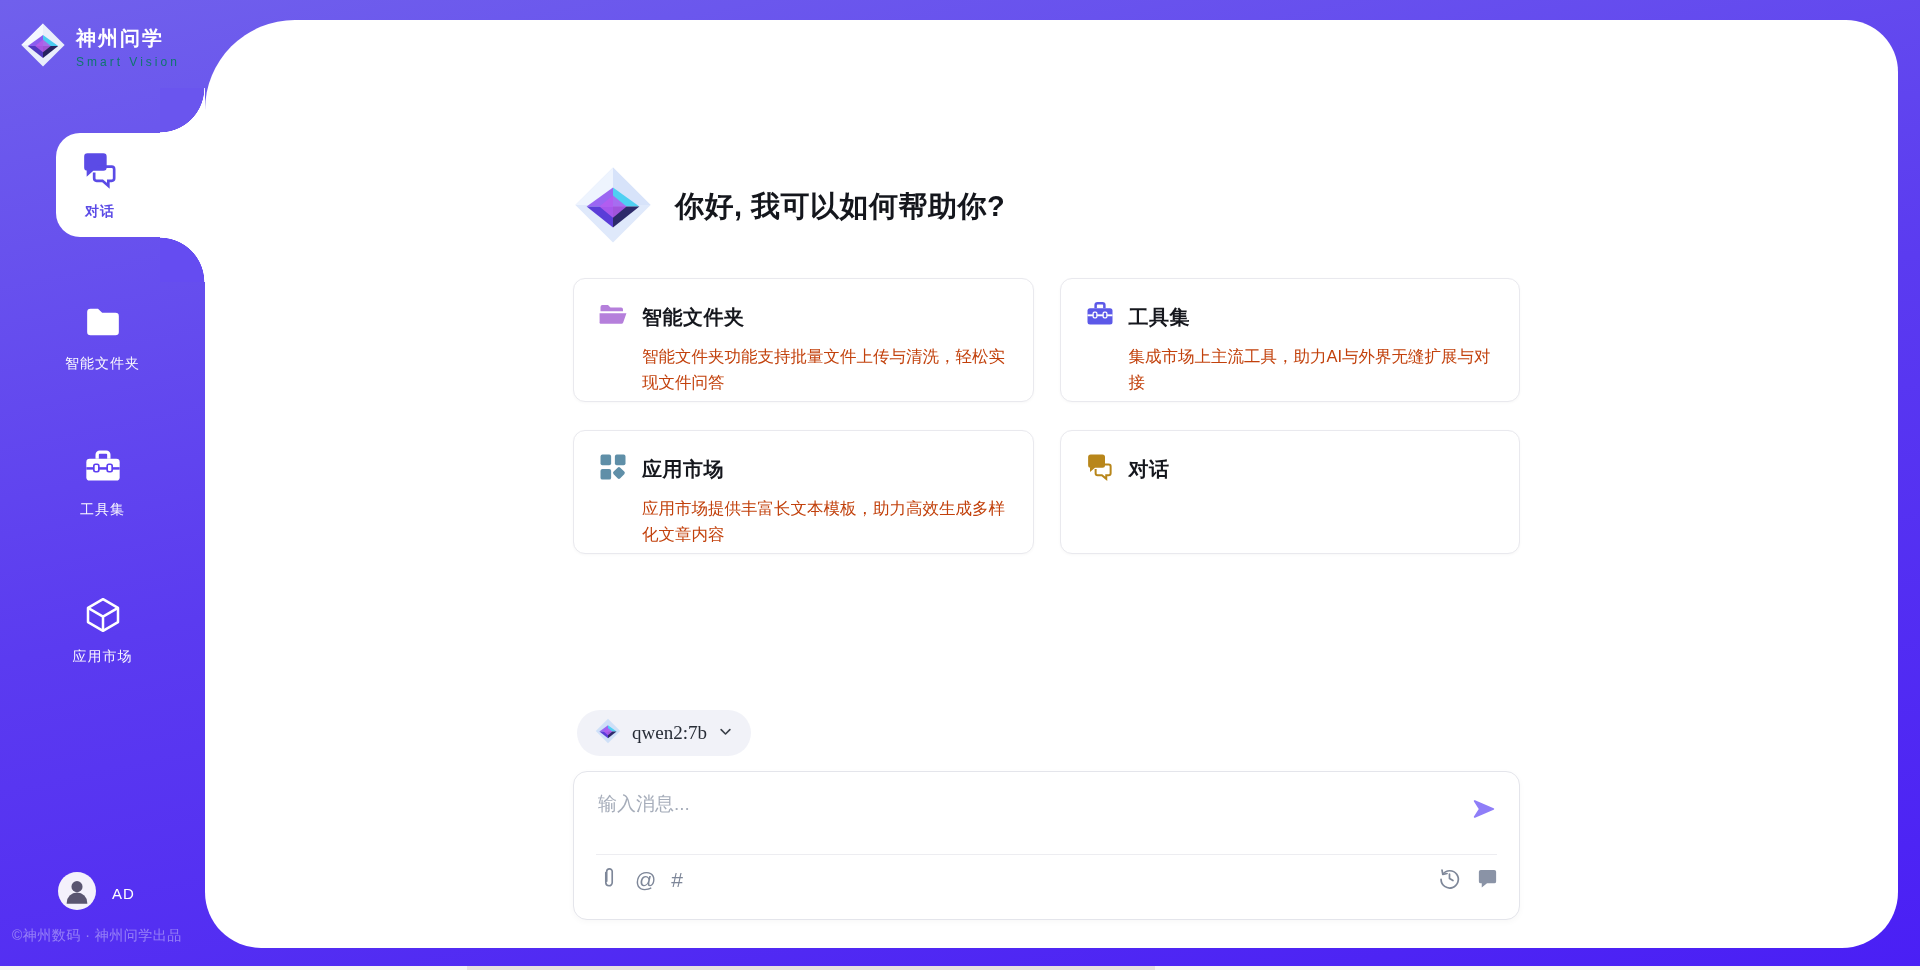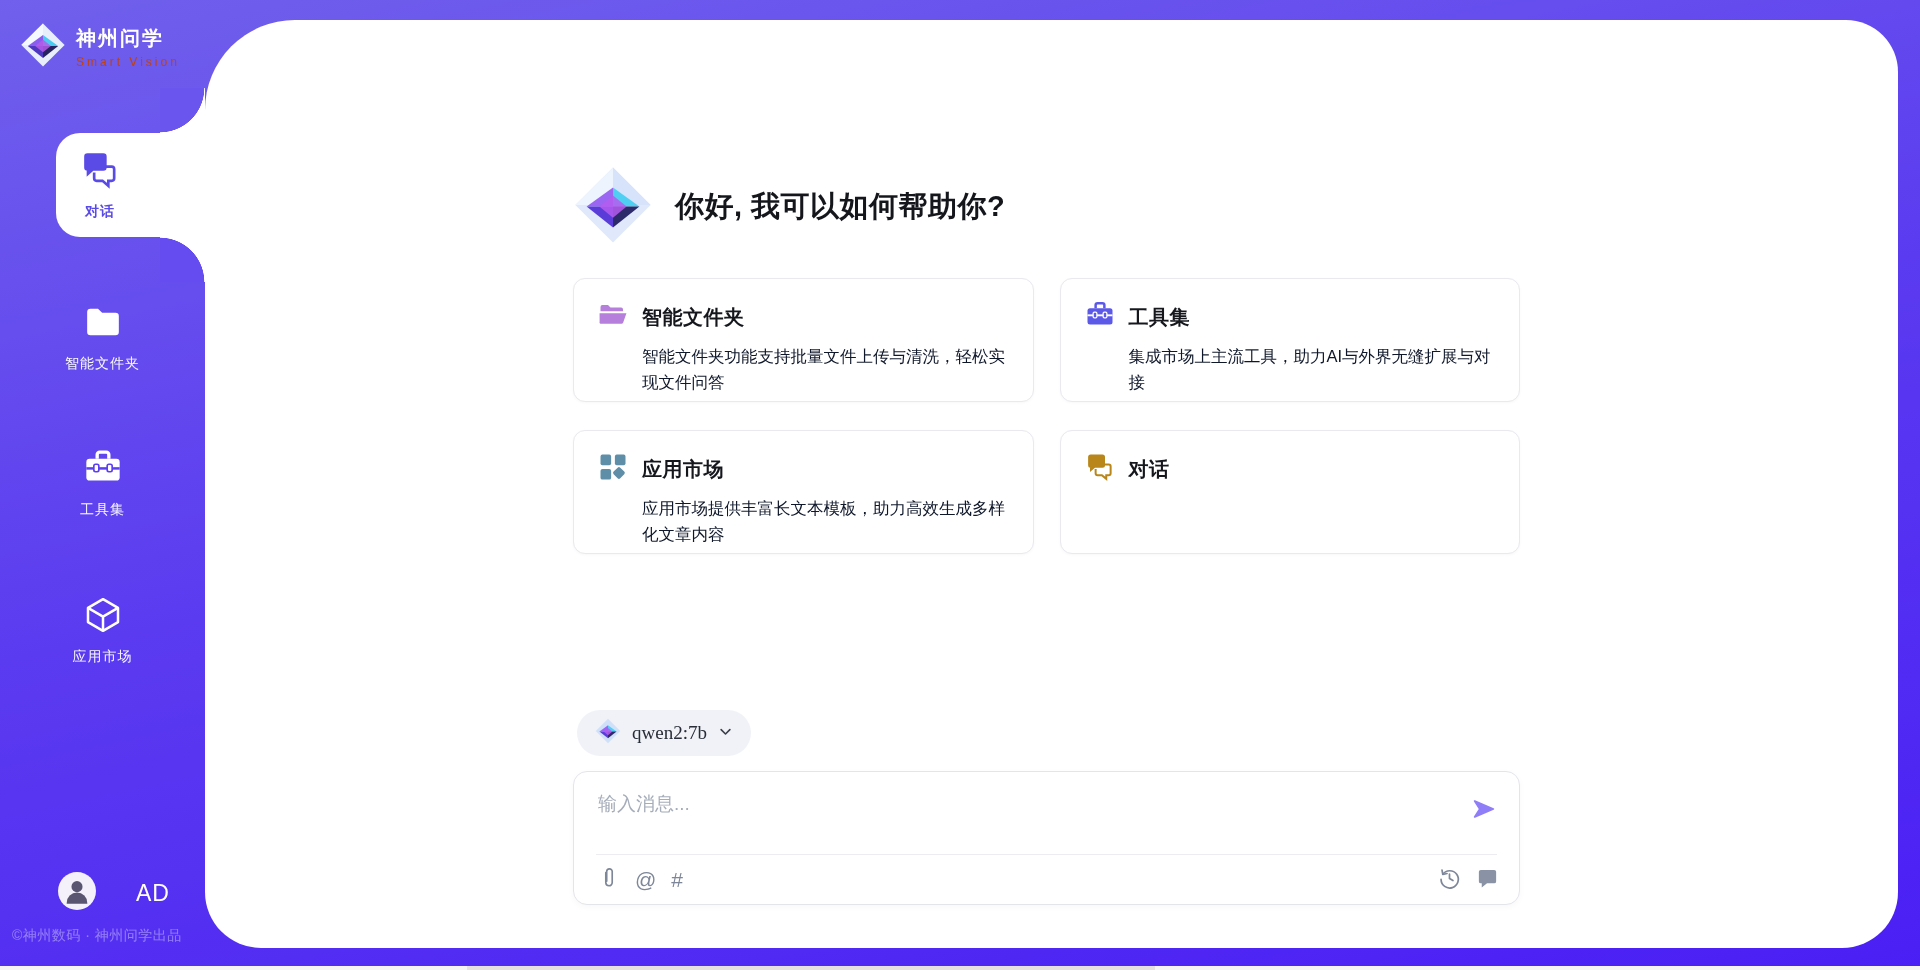--- a/index.html
+++ b/index.html
@@ -13,39 +13,39 @@
   
   .main-panel {
     position:absolute; left:205px; top:20px; width:1693px; height:928px;
     background:#ffffff; border-radius:90px 52px 56px 56px; z-index:1;
   }
 
   
   .sidebar { position:absolute; left:0; top:0; width:205px; height:714px; z-index:3; }
   .brand { position:absolute; left:20px; top:22px; display:flex; align-items:center; gap:10px; }
   .brand-name { color:#fff; font-size:20px; font-weight:700; letter-spacing:2px; }
-  .brand-sub { color:#c2410c; font-size:12px; letter-spacing:3px; margin-top:3px; }
+  .brand-sub { color:#0f766e; font-size:12px; letter-spacing:3px; margin-top:3px; }
 
   .nav-item {
     position:absolute; left:0; width:205px; height:104px;
     display:flex; flex-direction:column; align-items:center; justify-content:center;
     gap:9px; cursor:pointer;
   }
   .nav-label { color:rgba(255,255,255,.96); font-size:14px; letter-spacing:1px; }
   .nav-item.active {
     left:56px; width:160px; background:#fff;
     border-radius:24px 0 0 24px; padding-right:72px;
   }
   .nav-item.active .nav-label { color:#5B4BE6; font-weight:700; }
   .fillet { position:absolute; right:11px; width:45px; height:45px; pointer-events:none; }
   .fillet-top { top:-45px; background:radial-gradient(circle at 0 0, #6A55EE 44px, #fff 44.6px); }
   .fillet-bottom { bottom:-45px; background:radial-gradient(circle at 0 100%, #654CF1 44px, #fff 44.6px); }
 
   .user-row { position:absolute; left:58px; top:872px; display:flex; align-items:center; gap:16px; cursor:pointer; }
-  .user-name { color:#fff; font-size:23px; letter-spacing:1px;margin-left:24px; }
+  .user-name { color:#fff; font-size:15px; letter-spacing:1px; }
   .sidebar-footer {
     position:absolute; left:12px; top:927px; width:190px;
     color:rgba(255,255,255,.38); font-size:14px; letter-spacing:.5px; white-space:nowrap;
   }
 
   
   .greeting-row { position:absolute; left:368px; top:145px; display:flex; align-items:center; gap:22px; }
   .greeting-title { font-size:29px; font-weight:700; color:#14161c; letter-spacing:.5px; }
 
   
@@ -53,34 +53,34 @@
     position:absolute; left:368px; top:258px; width:947px;
     display:grid; grid-template-columns:1fr 1fr; column-gap:26px; row-gap:28px;
   }
   .card {
     height:124px; background:#fff; border:1px solid #e9e9ee; border-radius:12px;
     padding:21px 24px; cursor:pointer; box-shadow:0 1px 3px rgba(20,20,40,.03);
   }
   .card-head { display:flex; align-items:center; gap:14px; }
   .card-title { font-size:20px; font-weight:700; color:#15171d; letter-spacing:.5px; }
   .card-desc {
-    margin:9px 0 0 44px; font-size:16.5px; color:#0f172a; line-height:1.6;
+    margin:9px 0 0 44px; font-size:16.5px; color:#c2410c; line-height:1.6;
   }
 
   
   .model-pill {
     position:absolute; left:372px; top:690px; height:46px;
     display:inline-flex; align-items:center; gap:11px; padding:0 18px;
     background:#f1f2f8; border-radius:23px; cursor:pointer; border:none;font-family:Liberation Serif, serif;
   }
   .model-name { font-size:19px; color:#272c36; }
 
   
   .composer {
-    position:absolute; left:368px; top:751px; width:947px; height:134px;
+    position:absolute; left:368px; top:751px; width:947px; height:149px;
     background:#fff; border:1px solid #e4e5eb; border-radius:14px;
     box-shadow:0 2px 6px rgba(20,20,40,.03);
   }
   .composer-input {
     position:absolute; left:24px; top:16px; width:820px; height:32px;
     border:none; outline:none; font-size:19px; color:#333;
     font-family:"Liberation Sans","DejaVu Sans",sans-serif; background:transparent;
   }
   .composer-input::placeholder { color:#a6adba; }
   .send-btn { position:absolute; right:22px; top:24px; background:none; border:none; cursor:pointer; }

